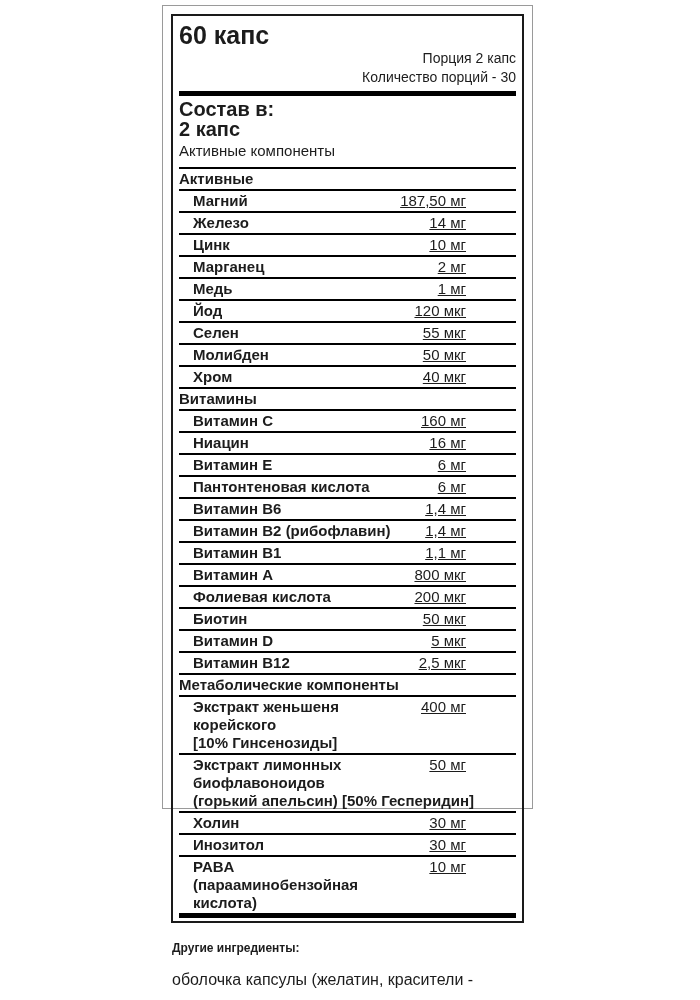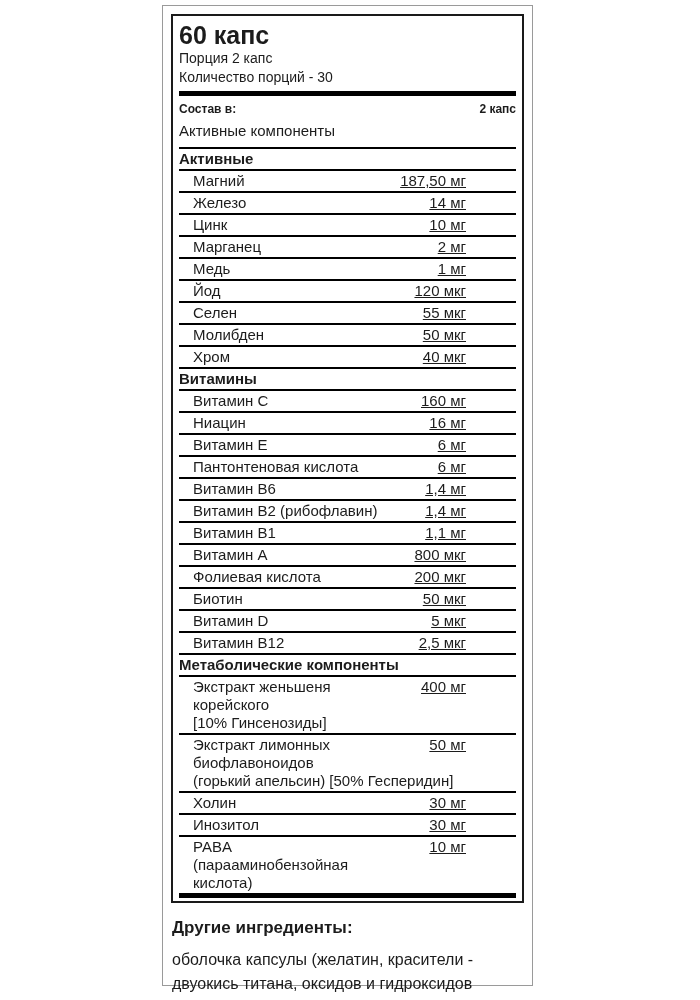--- a/index.html
+++ b/index.html
@@ -14,21 +14,21 @@
     width: 700px;
     height: 1000px;
     background: #ffffff;
     overflow: hidden;
   }
   .label-outer {
     position: absolute;
     left: 162px;
     top: 5px;
     width: 371px;
-    height: 981px;
+    height: 804px;
     border: 1px solid #9a9a9a;
     background: #ffffff;
     box-sizing: border-box;
   }
   .table-box {
     margin: 8px;
     border: 2px solid #1a1a1a;
     padding: 3px 6px 3px 6px;
     box-sizing: border-box;
   }
@@ -38,29 +38,31 @@
   }
   .product-size {
     font-size: 25px;
     font-weight: bold;
     line-height: 28px;
     letter-spacing: 0;
   }
   .serving-line {
     font-size: 14px;
     line-height: 19px;
+    text-align: right;
   }
   .compose-row {
     display: flex;
     justify-content: space-between;
     align-items: baseline;
     font-weight: bold;
-    font-size: 12px;
+    font-size: 20px;
     line-height: 20px;
     padding: 3px 0 1px 0;
+    flex-direction: column;
   }
   .active-components {
     font-size: 15px;
     line-height: 19px;
     padding: 1px 0 7px 0;
     border-bottom: 2px solid #000;
   }
   .sections {
     border-bottom: 5px solid #000;
   }
@@ -77,34 +79,35 @@
     line-height: 18px;
     padding: 1px 0 1px 14px;
     border-bottom: 2px solid #000;
   }
   .section:last-child .row:last-child {
     border-bottom: none;
   }
   .row-name {
     white-space: pre-line;
     padding-right: 0;
+    font-weight: bold;
   }
   .row-amount {
     position: absolute;
     top: 1px;
     right: 50px;
     white-space: nowrap;
     text-decoration: underline;
   }
   .other-block {
     margin: 14px 9px 0 9px;
   }
   .other-title {
     font-weight: bold;
-    font-size: 17px;
+    font-size: 12px;
     line-height: 22px;
     margin-bottom: 9px;
   }
   .other-text {
     font-size: 16px;
     line-height: 24px;
     white-space: pre-line;
   }
 </style>
 </head>

